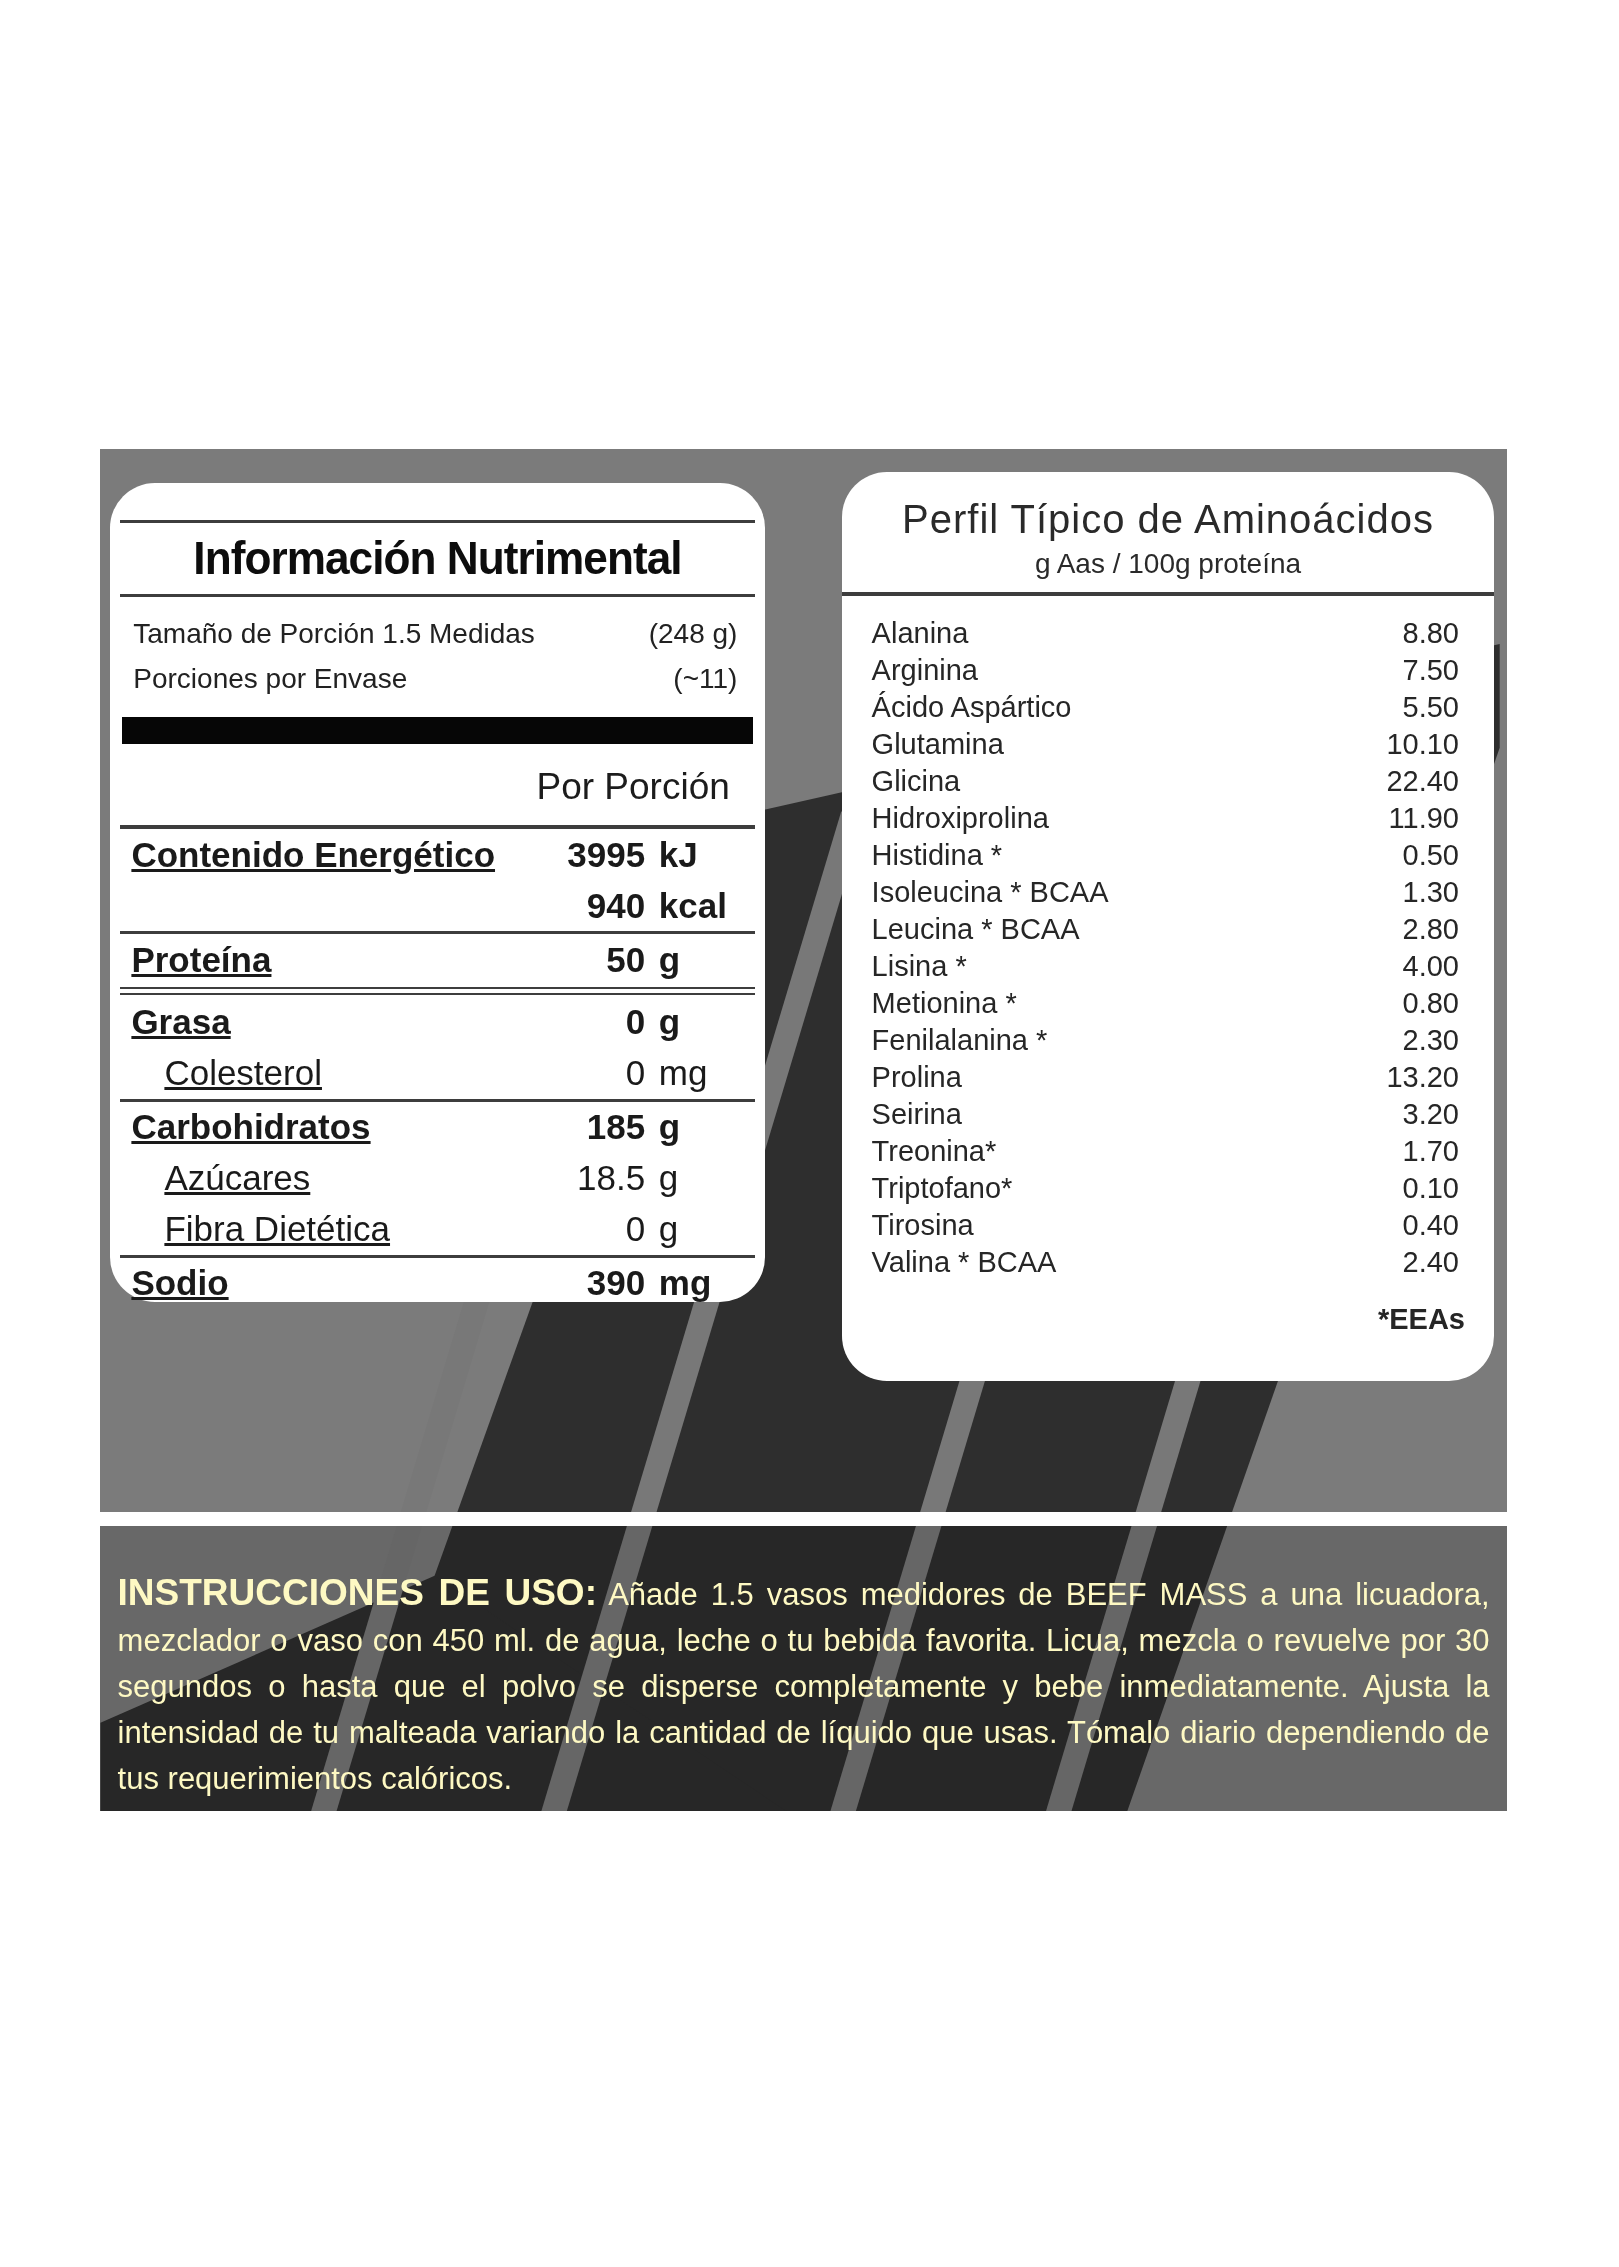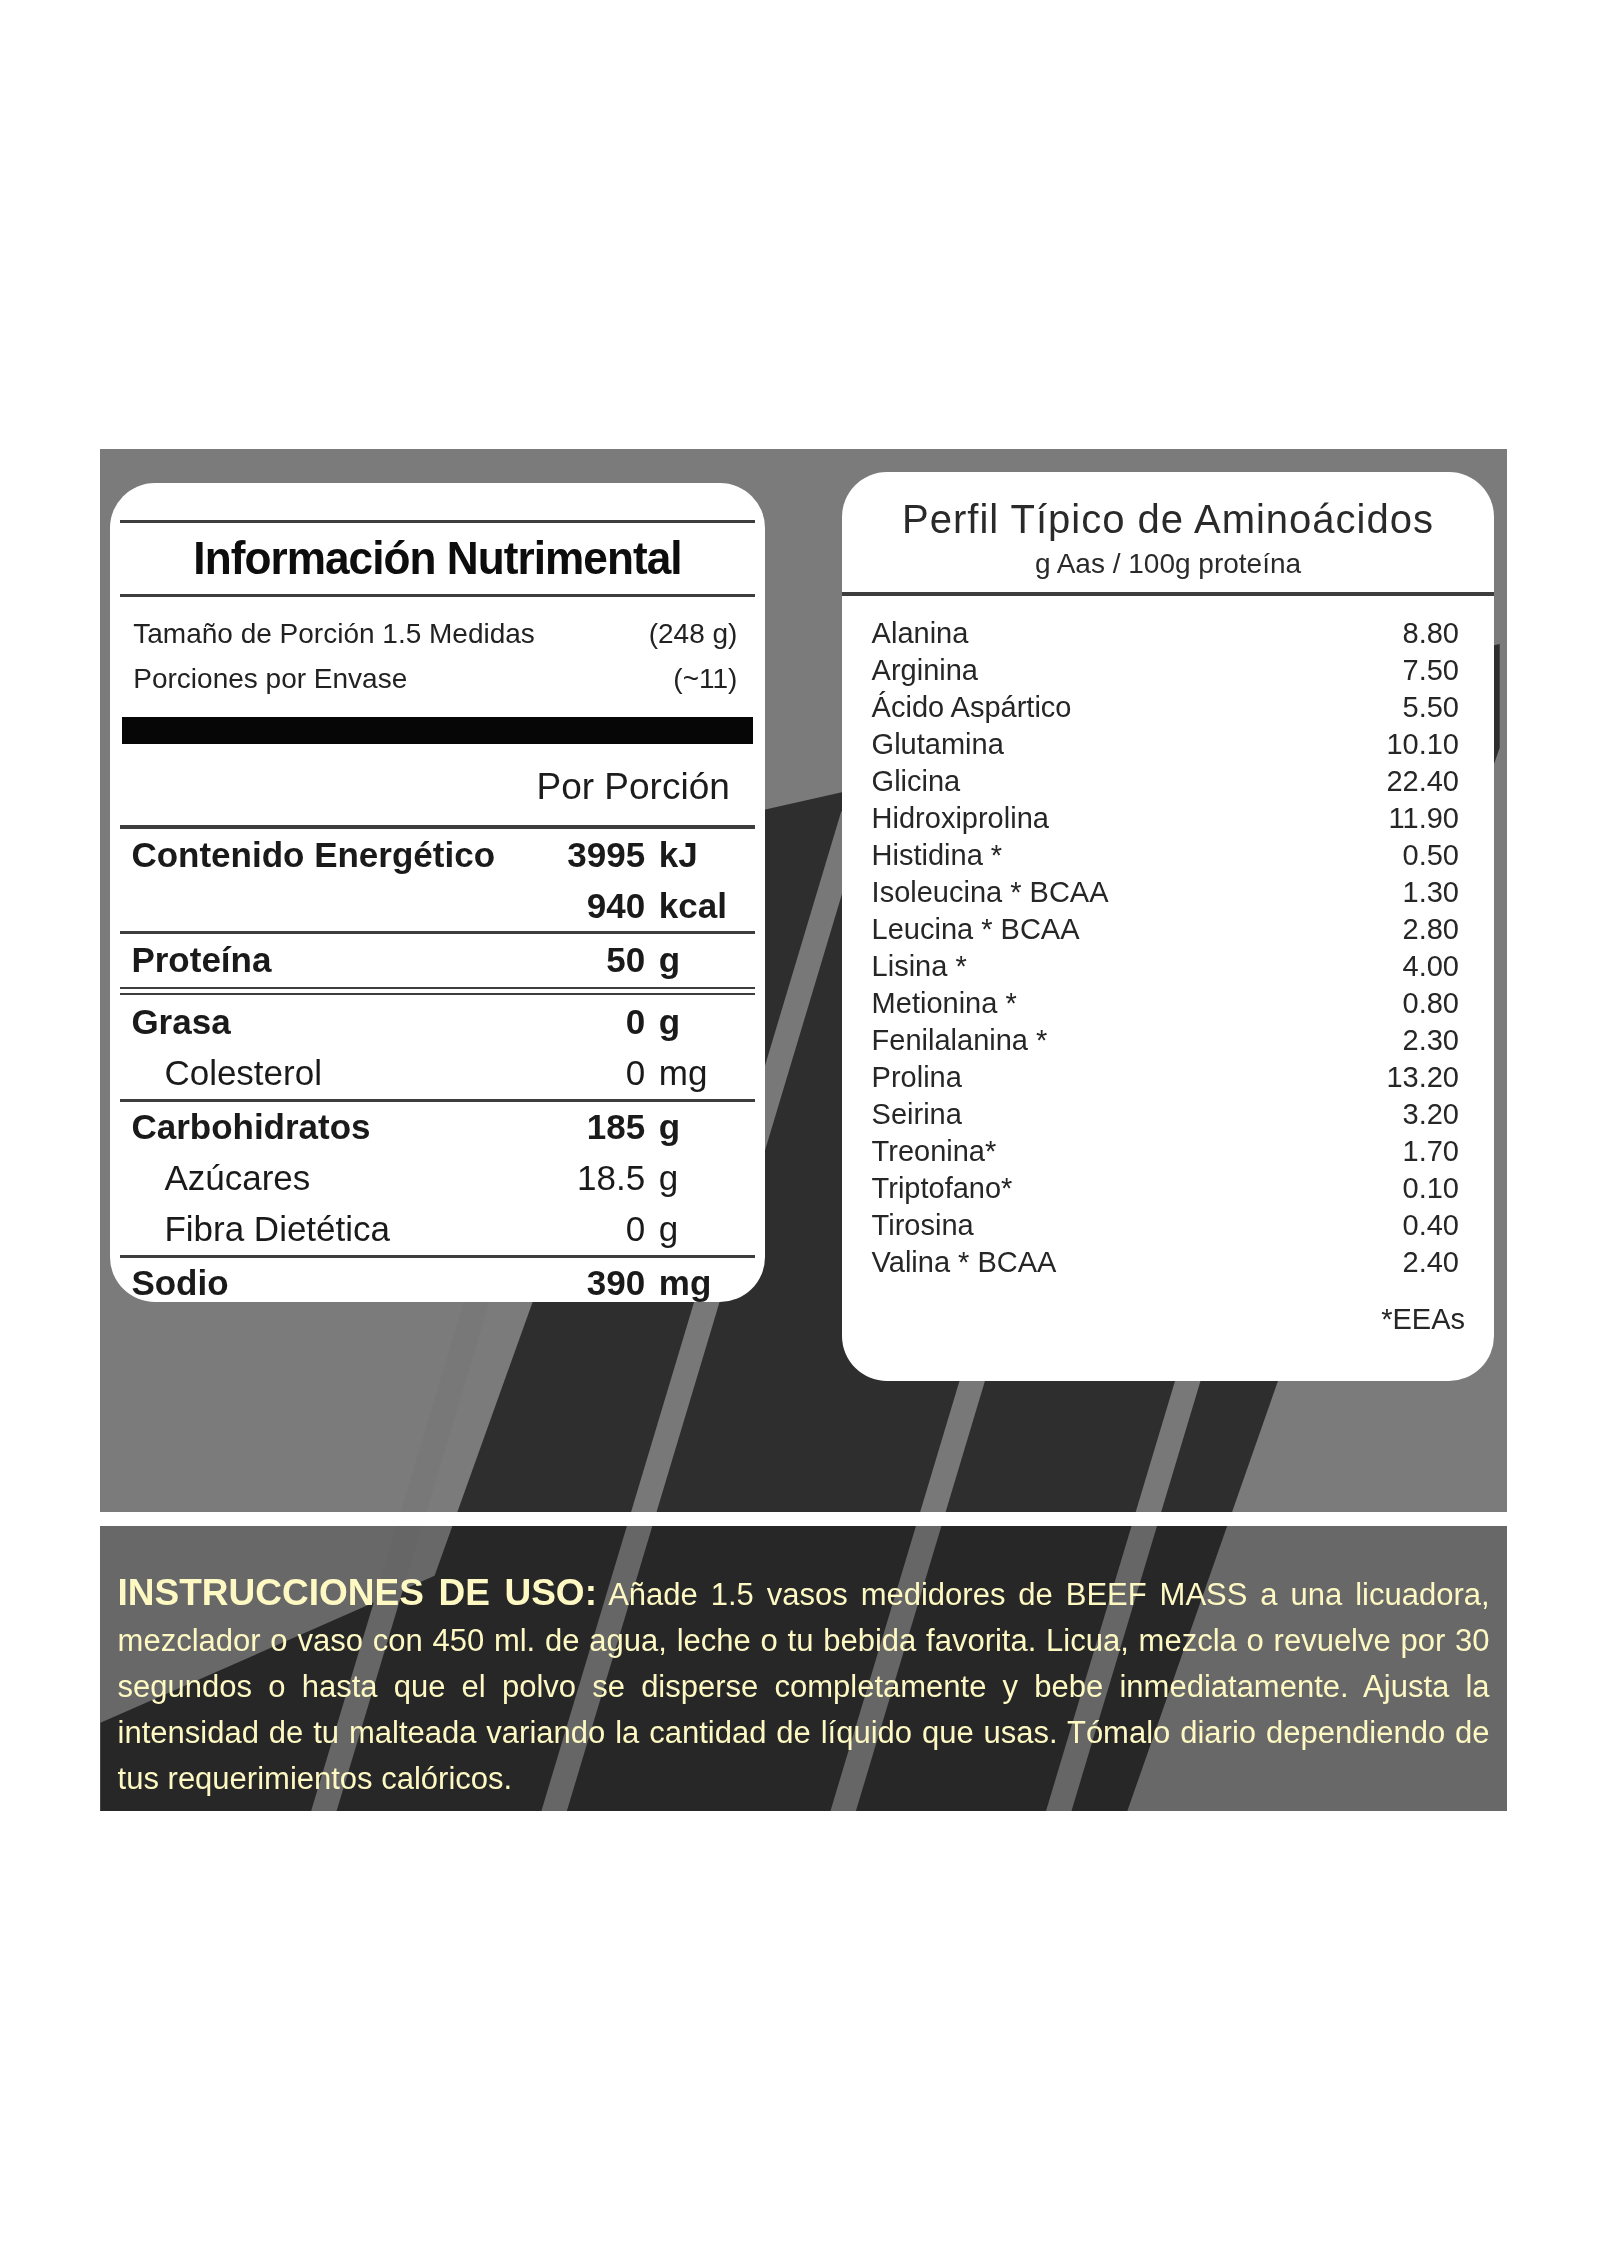--- a/index.html
+++ b/index.html
@@ -18,32 +18,32 @@
   .rule.dbl{height:7.8px;border-top:2.9px solid #3d3d3d;border-bottom:2.9px solid #3d3d3d;background:#fff;box-sizing:border-box;margin:2px 9.8px;}
 
   #nutri-title{font-size:46px;font-weight:bold;text-align:center;letter-spacing:-1px;transform:scaleX(.96);color:#0d0d0d;padding:7.8px 0 9.8px 0;}
   #serving-rows{padding:13.7px 27.4px 9.8px 23.5px;}
   .serving-row{display:flex;justify-content:space-between;font-size:28px;height:45px;align-items:center;color:#222;}
   #black-bar{height:27.4px;background:#060606;margin:5.9px 11.8px 0 11.8px;}
   #por-porcion{font-size:37px;text-align:right;padding:21.6px 35px 13.7px 0;color:#1c1c1c;}
 
   #nutri-rows{padding:3.9px 0 0 0;}
   .nrow{display:flex;align-items:center;height:51px;padding:0 33px 0 21.6px;font-size:35px;color:#1a1a1a;}
-  .nrow .lbl{flex:1;}
+  .nrow .lbl{flex:1;text-decoration:underline;}
   .nrow.bold{font-weight:bold;}
   .nrow .lbl.ind{padding-left:33px;font-weight:normal;}
   .nrow .num{text-align:right;min-width:118px;}
   .nrow .unit{width:73px;text-align:left;padding-left:13.7px;}
 
   #amino-title{font-size:40px;text-align:center;color:#2a2a2a;letter-spacing:1px;}
   #amino-sub{font-size:28px;text-align:center;color:#2a2a2a;padding:5.9px 0 11.8px 0;}
   #amino-rule{height:3.9px;background:#3d3d3d;}
   #amino-rows{padding:19.6px 35px 0 17.6px;margin-left:12px;}
   .arow{display:flex;justify-content:space-between;font-size:29px;height:37px;align-items:center;color:#262626;}
-  #amino-footnote{font-size:29px;text-align:right;padding:21.6px 29px 0 0;color:#262626;}
+  #amino-footnote{font-size:29px;text-align:right;padding:21.6px 29px 0 0;color:#262626;font-weight:bold;}
 
   #instructions{position:absolute;left:17.6px;top:1090px;width:1372px;z-index:4;color:#fef9c3;
     font-size:31px;line-height:46px;text-align:justify;}
   #instructions .hd{font-weight:bold;font-size:37px;letter-spacing:0;}
 </style>
 </head>
 <body>
 
 <div id="label" style="--gray: #7b7b7b;">
 

